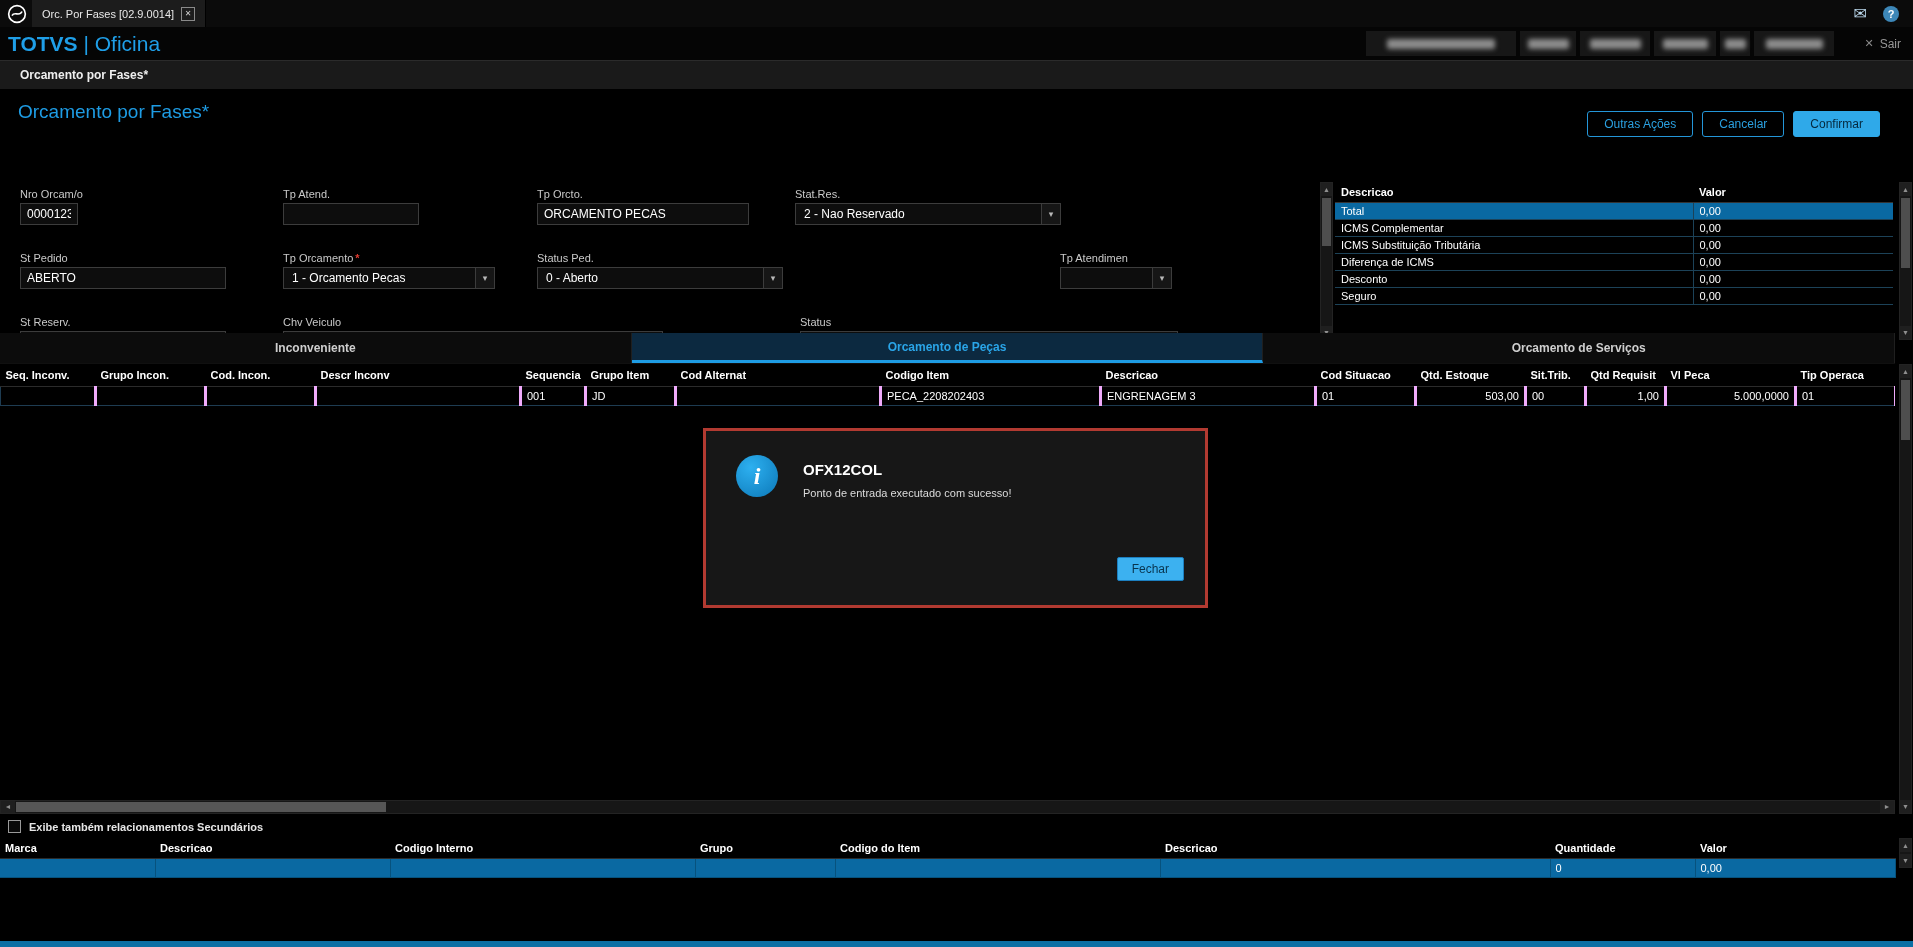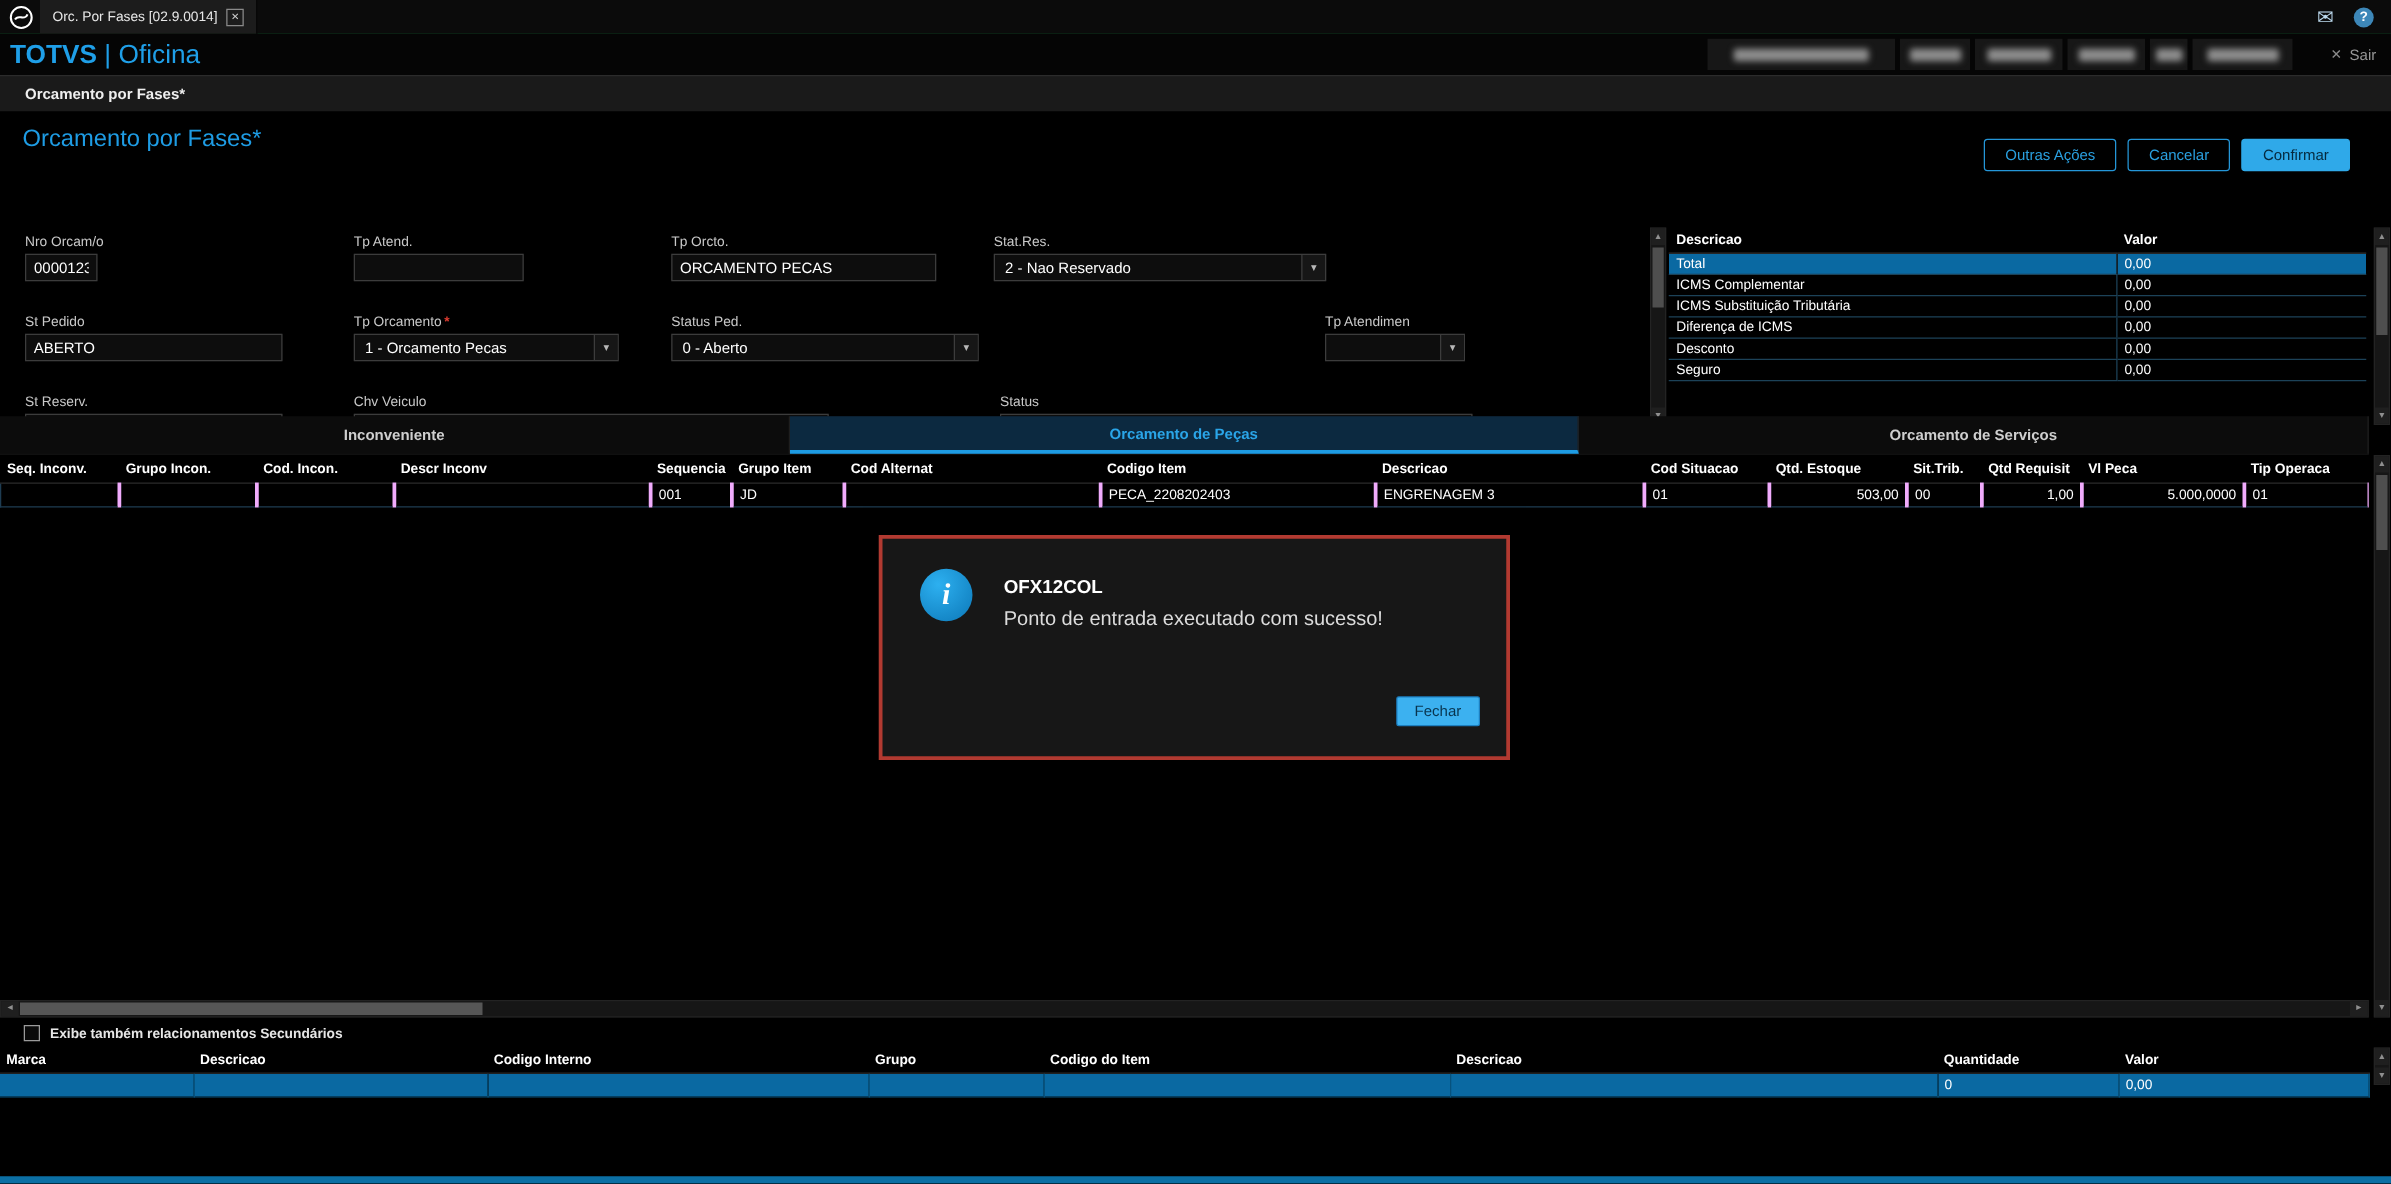--- a/index.html
+++ b/index.html
@@ -89,21 +89,21 @@
   .grid-section{position:absolute;left:0;top:364px;width:1895px;height:436px;background:#000;overflow:hidden;}
   .grid-table{border-collapse:collapse;table-layout:fixed;width:1895px;}
   .grid-table th{font-size:11px;font-weight:bold;color:#fff;text-align:left;padding:5px 5px;
                  border-bottom:1px solid #2b2b2b;white-space:nowrap;overflow:hidden;}
   .grid-table td{font-size:11px;color:#fff;padding:3px 5px;height:12px;white-space:nowrap;overflow:hidden;
                  border-right:3px solid #f0abfc;border-bottom:1px solid #1e3c52;}
   .grid-table td:first-child{border-left:1px solid #1e3c52;}
   .num{text-align:right;}
 
   
-  .chkrow{position:absolute;left:11px;top:817px;width:1895px;height:19px;display:flex;align-items:center;}
+  .chkrow{position:absolute;left:0;top:817px;width:1895px;height:19px;display:flex;align-items:center;}
   .chk{width:11px;height:11px;border:1px solid #9a9a9a;background:#0a0a0a;margin-left:8px;cursor:pointer;}
   .chklabel{margin-left:8px;font-size:11px;font-weight:bold;color:#e6e6e6;}
 
   
   .bottom-table{position:absolute;left:0;top:838px;width:1895px;border-collapse:collapse;table-layout:fixed;}
   .bottom-table th{font-size:11px;font-weight:bold;color:#fff;text-align:left;padding:4px 5px;
                    border-bottom:1px solid #2b2b2b;white-space:nowrap;overflow:hidden;}
   .bottom-table td{font-size:11px;color:#fff;padding:3px 5px;height:12px;white-space:nowrap;overflow:hidden;}
   .bottom-table tr.sel td{background:#0a69a2;border-right:1px solid #07527d;border-bottom:1px solid #07527d;}
 
@@ -111,21 +111,21 @@
 
   
   .dialog{position:absolute;left:703px;top:428px;width:505px;height:180px;background:#171717;
           border:3px solid #b23a31;box-sizing:border-box;box-shadow:0 6px 26px rgba(0,0,0,.75);z-index:50;}
   .info-badge{position:absolute;left:30px;top:24px;width:42px;height:42px;border-radius:50%;
               background:radial-gradient(circle at 35% 30%,#2db0f0,#0c78b8);display:flex;align-items:center;
               justify-content:center;}
   .info-badge span{font-family:"Liberation Serif",serif;font-style:italic;font-weight:bold;font-size:24px;
                    color:#fff;}
   .dlg-title{position:absolute;left:97px;top:30px;font-size:15px;font-weight:bold;color:#fff;}
-  .dlg-msg{position:absolute;left:97px;top:56px;font-size:16px;color:#dcdcdc;}
+  .dlg-msg{position:absolute;left:97px;top:56px;font-size:11px;color:#dcdcdc;}
   .btn-fechar{position:absolute;right:21px;bottom:24px;background:#3cb1f0;border:1px solid #1c7fc0;
               color:#08344e;font-size:12px;padding:4px 14px;border-radius:2px;cursor:pointer;font-family:inherit;}
 </style>
 </head>
 <body>
 
 <div class="screen">
 
   <div class="topbar">
     <span class="logo">

